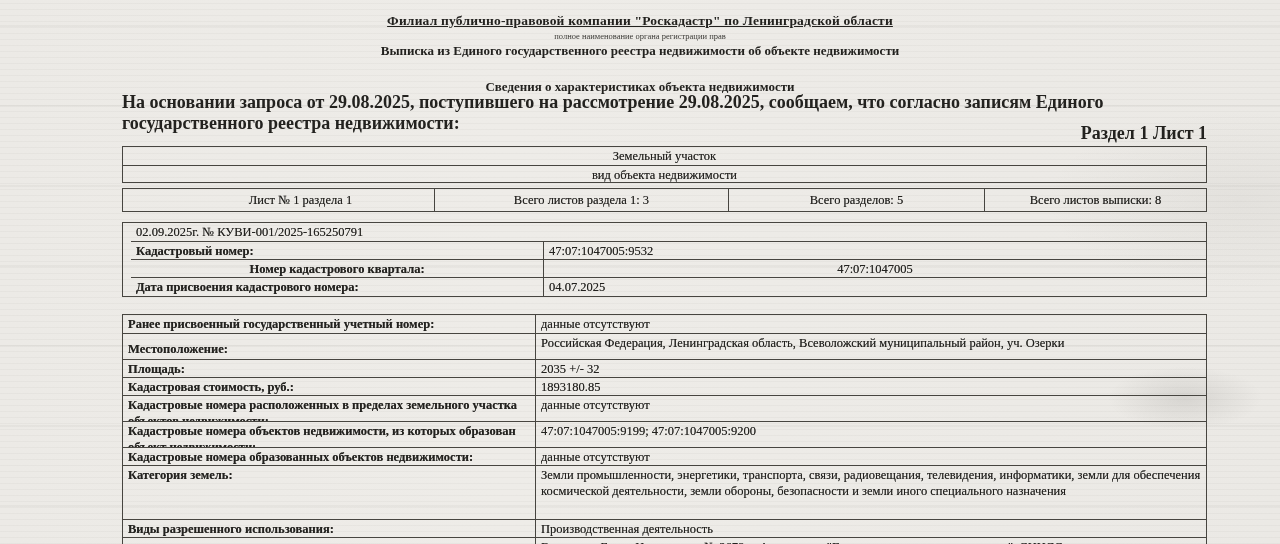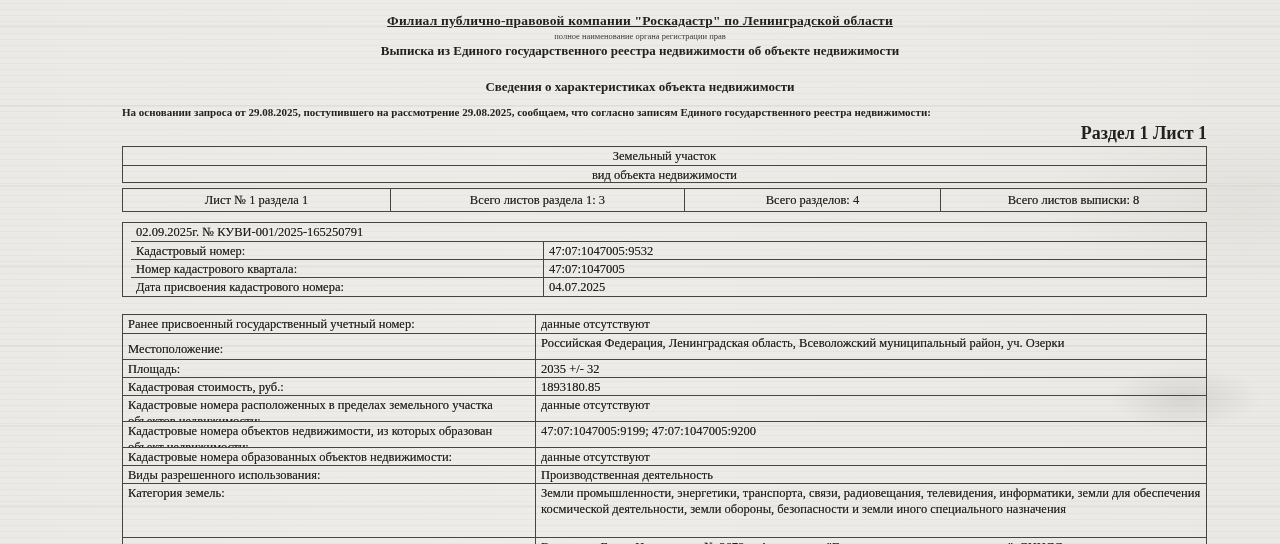--- a/index.html
+++ b/index.html
@@ -13,29 +13,29 @@
       repeating-linear-gradient(0deg, rgba(110,108,102,.05) 0 1px, transparent 1px 6px),
       repeating-linear-gradient(0deg, transparent 0 37px, rgba(130,128,120,.07) 37px 39px, transparent 39px 80px),
       linear-gradient(90deg,#eceae6 0%,#eeece8 40%,#ebe9e5 100%);
   }
   .scan{position:absolute;inset:0;filter:blur(.24px);}
   .hdr{position:absolute;left:0;width:1280px;text-align:center;}
   .org{top:13px;font-size:13.5px;font-weight:bold;text-decoration:underline;letter-spacing:.2px;}
   .cap{top:31px;font-size:8.5px;color:#3a3935;}
   .doct{top:43px;font-size:13px;font-weight:bold;}
   .sect{top:79px;font-size:13px;font-weight:bold;}
-  .intro{position:absolute;left:122px;width:1090px;top:106px;font-size:11px;font-weight:bold;}
+  .intro{position:absolute;left:122px;width:1090px;top:92px;font-size:18px;font-weight:bold;}
   .sheet{position:absolute;left:122px;width:1085px;top:123px;font-size:18px;text-align:right;font-weight:bold;}
   .tbl{position:absolute;left:122px;width:1085px;border:1.5px solid #474540;box-sizing:border-box;
        font-size:12.5px;line-height:16px;text-shadow:0 0 .5px rgba(20,20,18,.55);}
   .row{border-top:1.3px solid #474540;display:grid;box-sizing:border-box;}
   .row:first-child{border-top:none;}
   .c{padding:1px 5px 0 5px;box-sizing:border-box;overflow:hidden;}
   .two{grid-template-columns:413px 1fr;}
-  .two .c:first-child{border-right:1.3px solid #474540;}
+  .two .c:first-child{border-right:1.3px solid #474540;font-weight:bold;}
   .center{text-align:center;}
   .four{grid-template-columns:268px 294px 256px 1fr;}
   .four .c{border-right:1.3px solid #474540;text-align:center;padding-top:3px;}
   .four .c:last-child{border-right:none;}
   .vt-bottom{display:flex;align-items:flex-end;padding-bottom:2px;}
 </style>
 </head>
 <body>
 
 <div class="scan">
@@ -48,38 +48,38 @@
   <div class="sheet">Раздел 1 Лист 1</div>
 
   <div class="tbl" style="top:146px;">
     <div class="row" style="height:18px;">
       <div class="c center">Земельный участок</div>
     </div>
     <div class="row" style="height:17px;">
       <div class="c center">вид объекта недвижимости</div>
     </div>
   </div>
-  <div class="tbl" style="top:188px;">
+  <div class="tbl" style="top:188px;padding-left:44px;">
     <div class="row four" style="height:22px;">
       <div class="c">Лист № 1 раздела 1</div>
       <div class="c">Всего листов раздела 1: 3</div>
-      <div class="c">Всего разделов: 4</div>
+      <div class="c">Всего разделов: 5</div>
       <div class="c">Всего листов выписки: 8</div>
     </div>
   </div>
 
   <div class="tbl" style="top:222px;padding-left:8px;">
     <div class="row" style="height:18px;">
       <div class="c">02.09.2025г. № КУВИ-001/2025-165250791</div>
     </div>
     <div class="row two" style="height:18px;">
       <div class="c">Кадастровый номер:</div>
       <div class="c">47:07:1047005:9532</div>
     </div>
-    <div class="row two" style="height:18px;">
+    <div class="row two" style="height:18px;text-align:center;">
       <div class="c">Номер кадастрового квартала:</div>
       <div class="c">47:07:1047005</div>
     </div>
     <div class="row two" style="height:19px;">
       <div class="c">Дата присвоения кадастрового номера:</div>
       <div class="c">04.07.2025</div>
     </div>
   </div>
 
   <div class="tbl" style="top:314px;height:240px;">
@@ -104,27 +104,27 @@
       <div class="c">данные отсутствуют</div>
     </div>
     <div class="row two" style="height:26px;">
       <div class="c">Кадастровые номера объектов недвижимости, из которых образован объект недвижимости:</div>
       <div class="c">47:07:1047005:9199; 47:07:1047005:9200</div>
     </div>
     <div class="row two" style="height:18px;">
       <div class="c">Кадастровые номера образованных объектов недвижимости:</div>
       <div class="c">данные отсутствуют</div>
     </div>
+    <div class="row two" style="height:54px;">
+      <div class="c">Категория земель:</div>
+      <div class="c">Земли промышленности, энергетики, транспорта, связи, радиовещания, телевидения, информатики, земли для обеспечения космической деятельности, земли обороны, безопасности и земли иного специального назначения</div>
+    </div>
     <div class="row two" style="height:18px;">
       <div class="c">Виды разрешенного использования:</div>
       <div class="c">Производственная деятельность</div>
-    </div>
-    <div class="row two" style="height:54px;">
-      <div class="c">Категория земель:</div>
-      <div class="c">Земли промышленности, энергетики, транспорта, связи, радиовещания, телевидения, информатики, земли для обеспечения космической деятельности, земли обороны, безопасности и земли иного специального назначения</div>
     </div>
     <div class="row two" style="height:16px;">
       <div class="c"></div>
       <div class="c">Ванюшева Елена Николаевна, № 2678, в Ассоциация "Гильдия кадастровых инженеров", СНИЛС</div>
     </div>
   </div>
 
 </div>
 
 </body></html>

